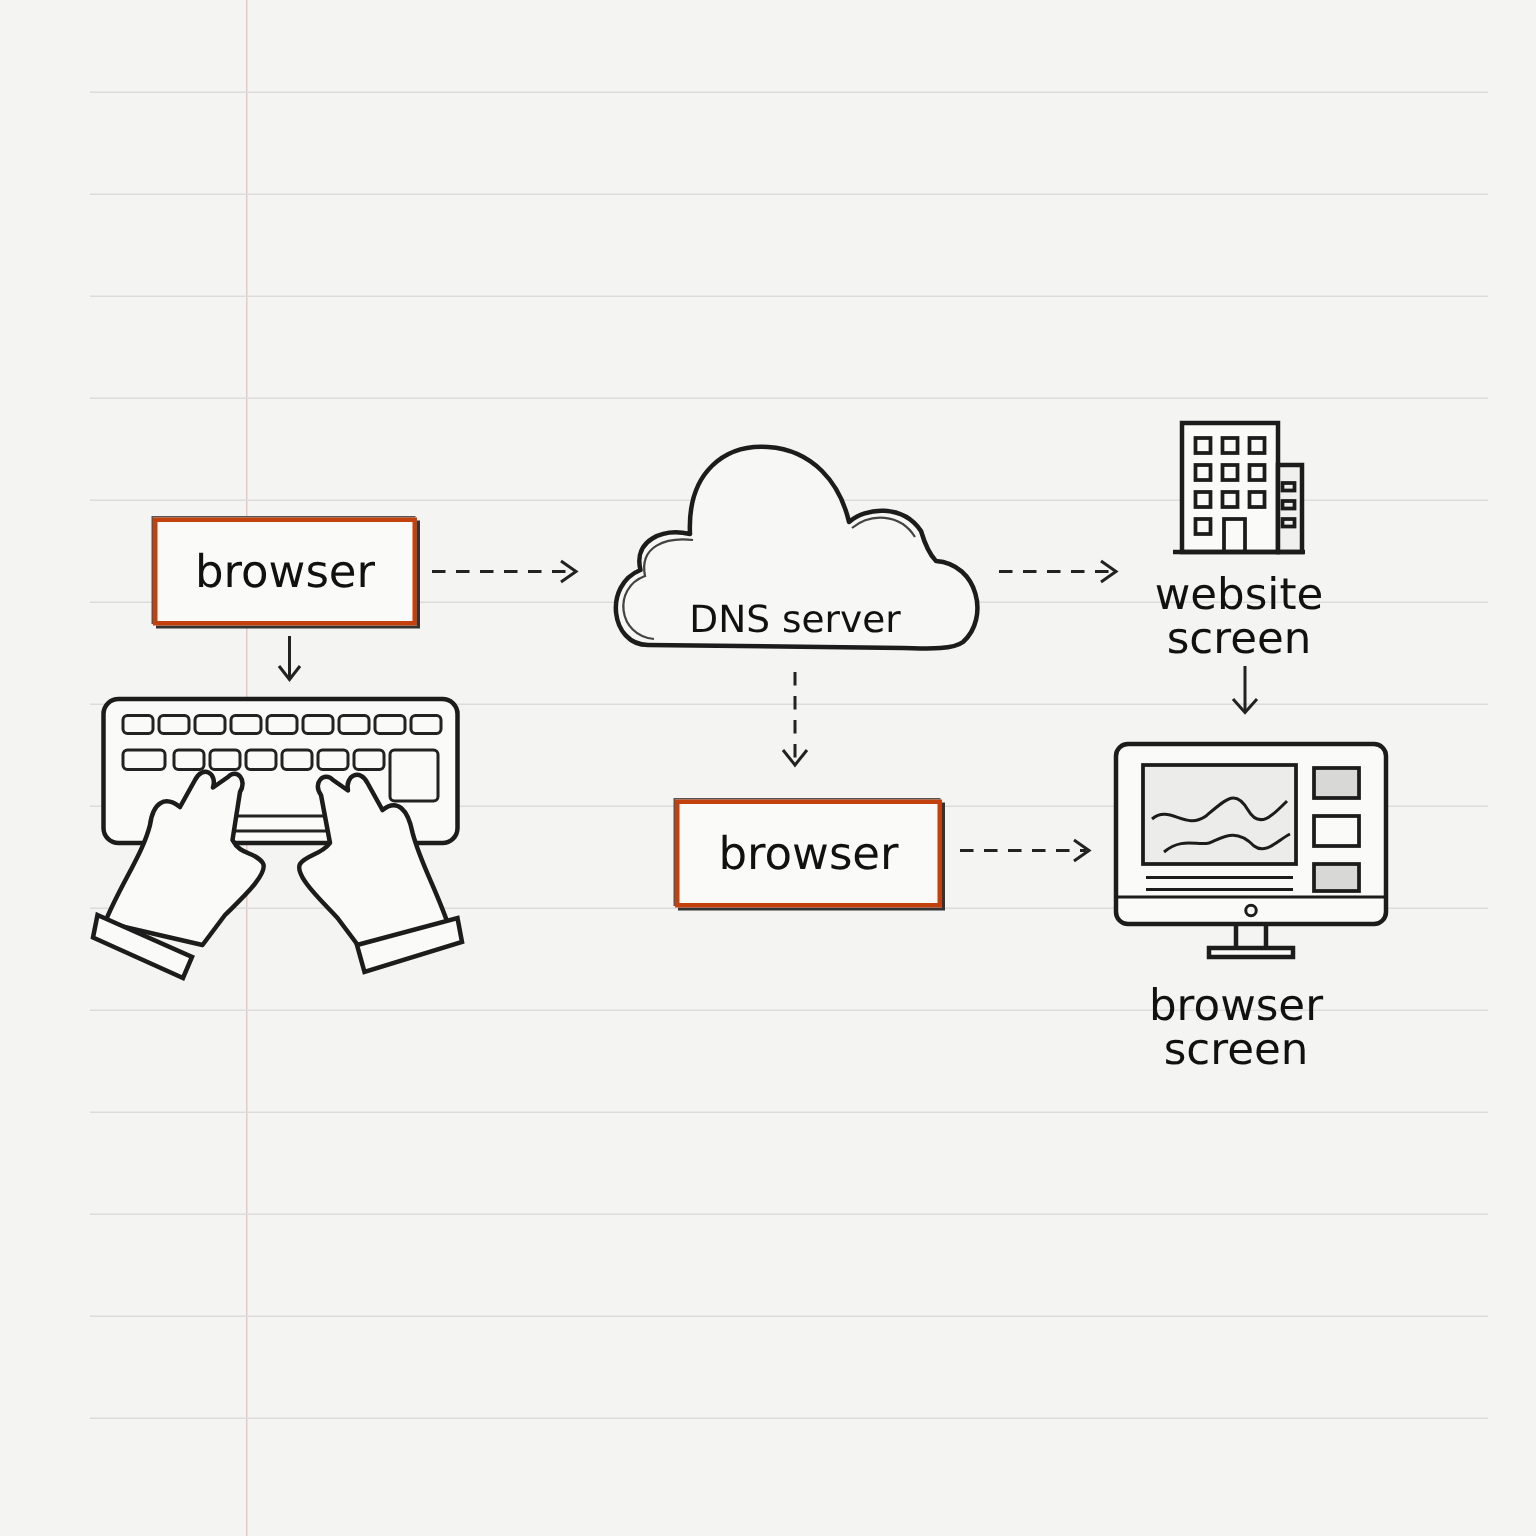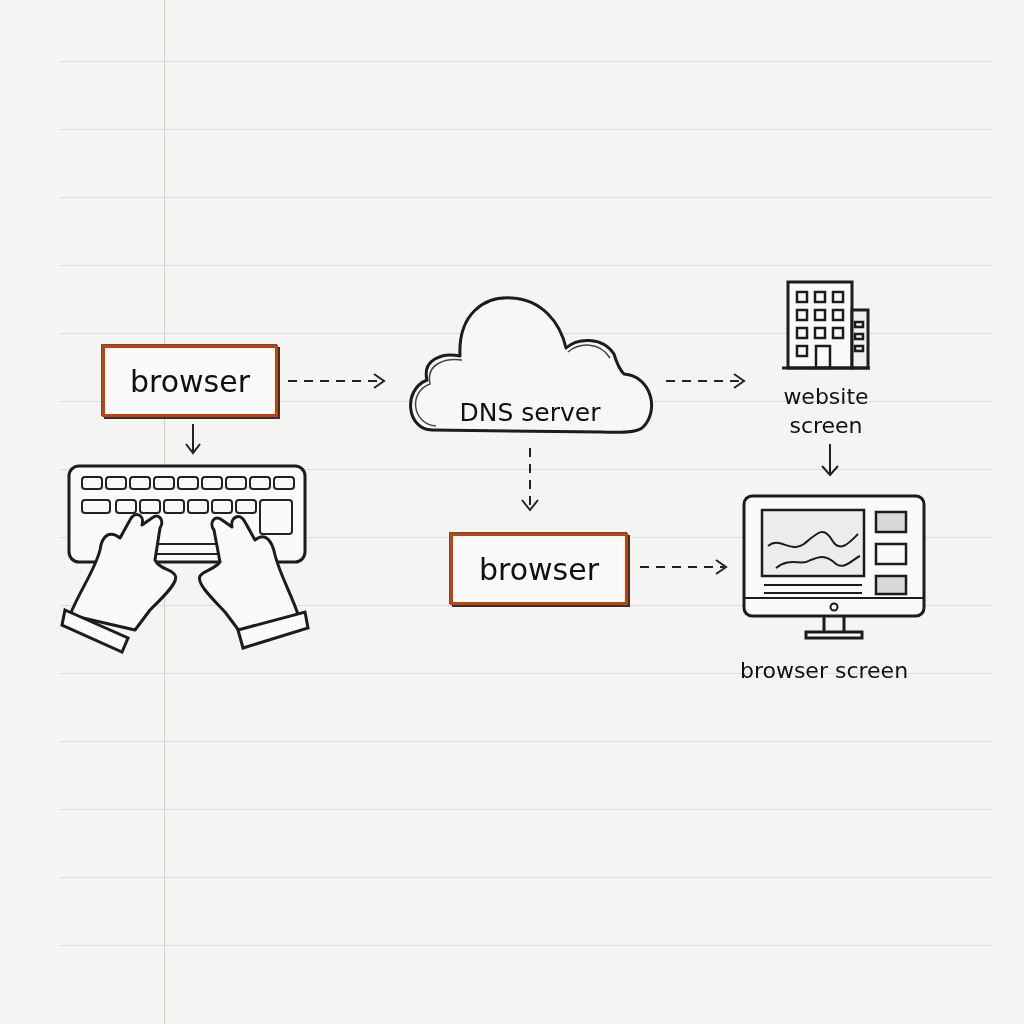--- a/index.html
+++ b/index.html
@@ -9,21 +9,21 @@
     font-family:"DejaVu Sans", sans-serif;
   }
   .paper-line { position:absolute; left:60px; width:932px; height:1px; background:#dcdcdc; }
   .margin-line { position:absolute; left:164px; top:0; width:1px; height:1024px; background:#e6c9c4; }
   .box {
     position:absolute; border:3px solid #c2410c; background:#fafaf8;
     box-shadow: 2px 2px 0 #333, -1px -1px 0 #555;
     display:flex; align-items:center; justify-content:center;
     font-size:30px; color:#111;
   }
-  .label { position:absolute; color:#111; text-align:center; font-size:22px; line-height:29px; }
+  .label { position:absolute; color:#111; text-align:center; font-size:29px; line-height:29px; }
   svg { position:absolute; overflow:visible; }
 </style>
 </head>
 <body>
 
 <div>
   <div class="margin-line"></div>
   <div class="paper-line" style="top:61px"></div>
   <div class="paper-line" style="top:129px"></div>
   <div class="paper-line" style="top:197px"></div>

